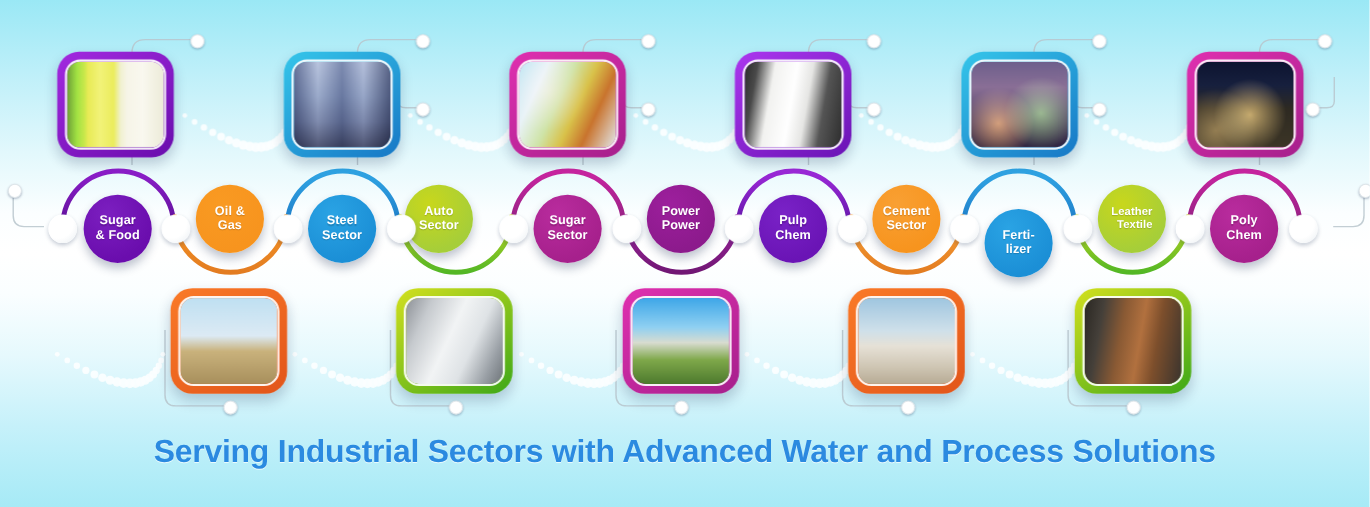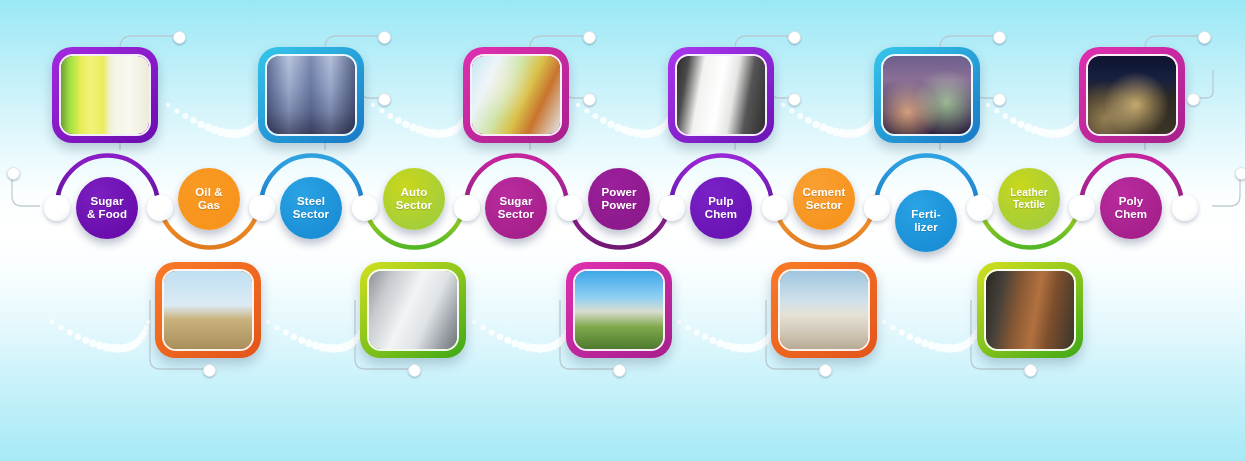--- a/index.html
+++ b/index.html
@@ -460,21 +460,21 @@
           <span>Oil &amp;</span>
           <span class="l2">Gas</span>
         </div>
       </div>
       <div class="node" style="left: 280px; top: 177px; background: radial-gradient(circle at 36% 28%, rgb(42, 163, 228), rgb(27, 143, 214) 72%);">
         <div>
           <span>Steel</span>
           <span class="l2">Sector</span>
         </div>
       </div>
-      <div class="node" style="left: 383px; top: 168px; background: radial-gradient(circle at 36% 28%, rgb(200, 215, 28), rgb(166, 206, 57) 72%);">
+      <div class="node" style="left: 368px; top: 168px; background: radial-gradient(circle at 36% 28%, rgb(200, 215, 28), rgb(166, 206, 57) 72%);">
         <div>
           <span>Auto</span>
           <span class="l2">Sector</span>
         </div>
       </div>
       <div class="node" style="left: 485px; top: 177px; background: radial-gradient(circle at 36% 28%, rgb(185, 44, 158), rgb(166, 32, 140) 72%);">
         <div>
           <span>Sugar</span>
           <span class="l2">Sector</span>
         </div>
@@ -496,21 +496,21 @@
           <span>Cement</span>
           <span class="l2">Sector</span>
         </div>
       </div>
       <div class="node" style="left: 895px; top: 190px; background: radial-gradient(circle at 36% 28%, rgb(42, 163, 228), rgb(27, 143, 214) 72%);">
         <div>
           <span>Ferti-</span>
           <span class="l2">lizer</span>
         </div>
       </div>
-      <div class="node small" style="left: 998px; top: 168px; background: radial-gradient(circle at 36% 28%, rgb(200, 215, 28), rgb(166, 206, 57) 72%);">
+      <div class="node small" style="left: 998px; top: 168px; background: radial-gradient(circle at 36% 28%, rgb(200, 215, 28), rgb(166, 206, 57) 72%); text-align: right;">
         <div>
           <span>Leather</span>
           <span class="l2">Textile</span>
         </div>
       </div>
       <div class="node" style="left: 1100px; top: 177px; background: radial-gradient(circle at 36% 28%, rgb(185, 44, 158), rgb(166, 32, 140) 72%);">
         <div>
           <span>Poly</span>
           <span class="l2">Chem</span>
         </div>
@@ -546,13 +546,14 @@
       <div class="dot" style="left: 1187px; top: 93px;"></div>
       <div class="dot" style="left: 7px; top: 167px;"></div>
       <div class="dot" style="left: 1235px; top: 167px;"></div>
       <div class="dot" style="left: 203px; top: 364px;"></div>
       <div class="dot" style="left: 408px; top: 364px;"></div>
       <div class="dot" style="left: 613px; top: 364px;"></div>
       <div class="dot" style="left: 819px; top: 364px;"></div>
       <div class="dot" style="left: 1024px; top: 364px;"></div>
     </div>
 
+  <div class="headline">Serving Industrial Sectors with Advanced Water and Process Solutions</div>
 </div>
 
 </body></html>

